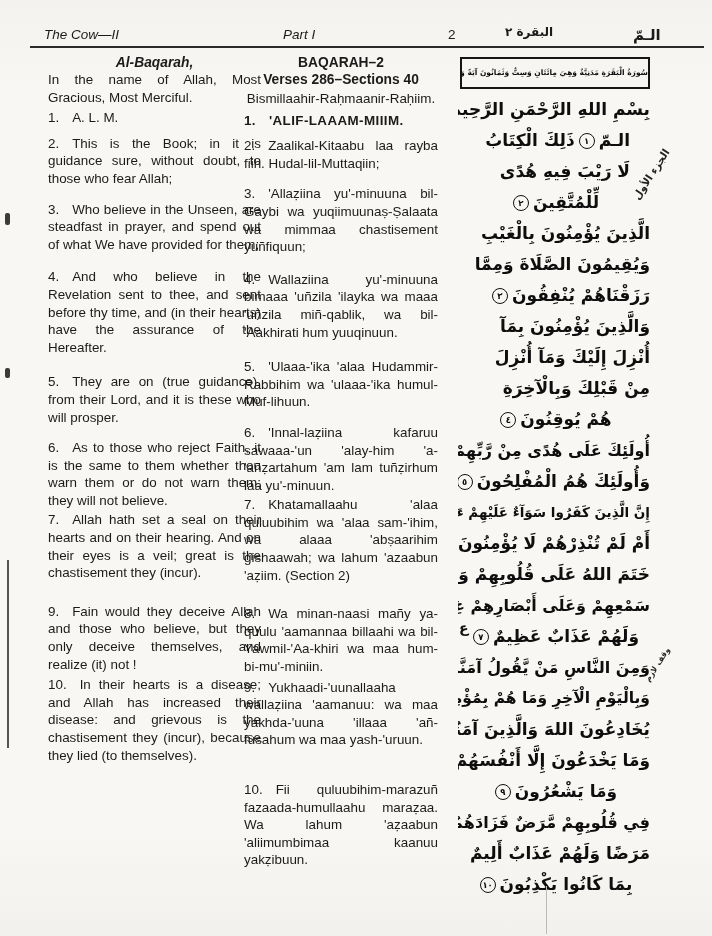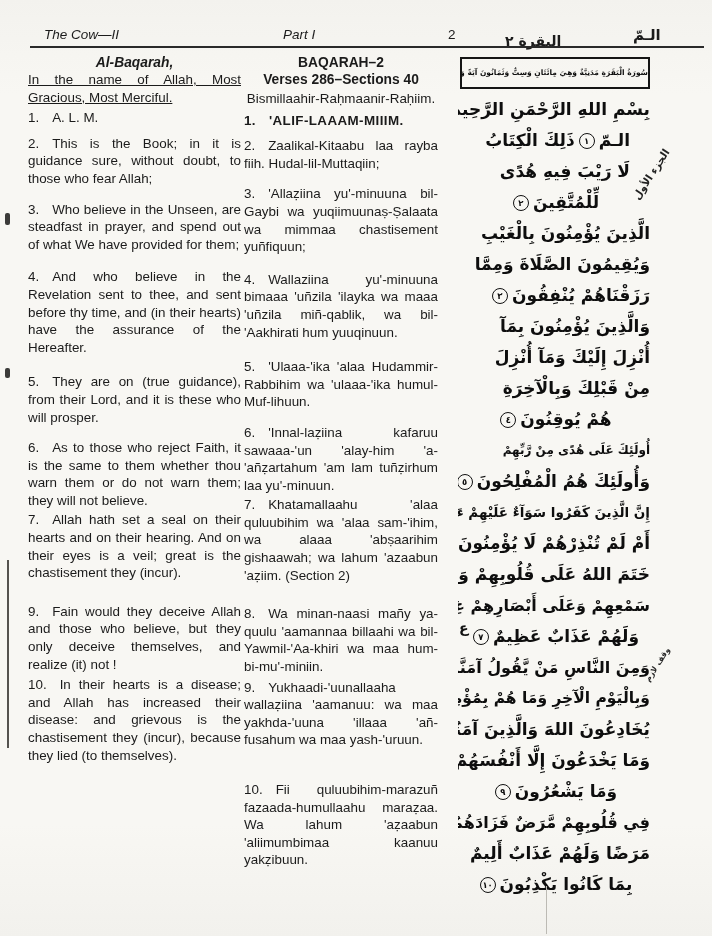--- a/index.html
+++ b/index.html
@@ -9,26 +9,26 @@
     font-family:"Liberation Sans","DejaVu Sans",sans-serif; color:#1b1b1b;
   }
   
   .hdr { position:absolute; font-size:13.5px; white-space:nowrap; }
   .hdr.italic { font-style:italic; }
   .hdr.arabic { font-family:"DejaVu Sans",sans-serif; font-weight:bold; direction:rtl; }
   .rule { position:absolute; left:30px; top:46px; width:674px; height:2px; background:#2a2a2a; }
 
   
   .col { position:absolute; top:54px; }
-  .col-english { left:28px;  width:213px; }
+  .col-english { left:48px;  width:213px; }
   .col-translit{ left:244px; width:194px; }
   .ctitle { text-align:center; font-weight:bold; font-size:13.8px; line-height:17px; }
   .ctitle.it { font-style:italic; }
   .col p { margin:0 0 10px 0; text-align:justify; font-size:13.4px; line-height:17.6px; }
-  .bis-en { margin-bottom:3px !important;text-decoration:underline; }
+  .bis-en { margin-bottom:3px !important; }
   .bis-tr { text-align:center !important; margin-bottom:4px !important; }
   .vnum { margin-right:13px; }
   .verses p:nth-of-type(1){ margin-bottom:8px; }
   .verses p:nth-of-type(2){ margin-bottom:13px; }
   .verses p:nth-of-type(3){ margin-bottom:15px; }
   .verses p:nth-of-type(4){ margin-bottom:17px; }
   .verses p:nth-of-type(5){ margin-bottom:13px; }
   .verses p:nth-of-type(6){ margin-bottom:2px; }
   .verses p:nth-of-type(7){ margin-bottom:21px; }
   .verses p:nth-of-type(8){ margin-bottom:3px; }
@@ -46,21 +46,21 @@
   .arabic-lines { width:192px; overflow:hidden; }
   .arabic-lines > div { font-size:17px; font-weight:bold; line-height:31px;
                         height:31px; text-align:right; white-space:nowrap; }
   .arabic-lines > div:nth-child(2),
   .arabic-lines > div:nth-child(3){ padding-right:20px; }
   .arabic-lines > div:nth-child(4),
   .arabic-lines > div:nth-child(11),
   .arabic-lines > div:nth-child(18),
   .arabic-lines > div:nth-child(23),
   .arabic-lines > div:nth-child(26){ text-align:center; }
-  .arabic-lines > div:nth-child(12){ font-size:12px; }
+  .arabic-lines > div:nth-child(12){ font-size:16px; }
   .arabic-lines > div:nth-child(14){ font-size:13.5px; }
   .arabic-lines > div:nth-child(17){ font-size:16px; }
   .arabic-lines > div:nth-child(19){ font-size:16px; }
   .arabic-lines > div:nth-child(20){ font-size:15.5px; }
   .arabic-lines > div:nth-child(24){ font-size:16px; }
   .ayah-mark { display:inline-block; width:14px; height:14px; line-height:14px;
                border:1.3px solid #111; border-radius:50%; font-size:8.5px; font-weight:bold;
                text-align:center; vertical-align:middle; margin:0 4px; }
   .margin-juz { position:absolute; left:622px; top:168px; transform:rotate(-57deg);
                 font-family:"DejaVu Sans",sans-serif; font-size:10.5px; font-weight:bold;
@@ -79,21 +79,21 @@
   .art.a4 { left:546px; top:886px; width:1px; height:48px; background:#bcbab4; }
 </style>
 </head>
 <body>
 
 <div class="page">
 
   <span class="hdr italic" style="left:44px; top:27px;">The Cow—II</span>
   <span class="hdr italic" style="left:283px; top:27px;">Part I</span>
   <span class="hdr" style="left:448px; top:27px;">2</span>
-  <span class="hdr arabic" style="left:505px; top:25px; font-size:14px;margin-top:8px;">البقرة ٢</span>
+  <span class="hdr arabic" style="left:505px; top:25px; font-size:12px;">البقرة ٢</span>
   <span class="hdr arabic" style="left:633px; top:26px; font-size:15px;">الـمّ</span>
   <div class="rule"></div>
 
   <div class="col col-english">
     <div class="ctitle it">Al-Baqarah,</div>
     <p class="bis-en">In the name of Allah, Most Gracious, Most Merciful.</p>
     <div class="verses">
   <p class="verse"><span class="vnum">1.</span><span class="vtext">A. L. M.</span></p>
 
   <p class="verse"><span class="vnum">2.</span><span class="vtext">This is the Book; in it is guidance sure, without doubt, to those who fear Allah;</span></p>

